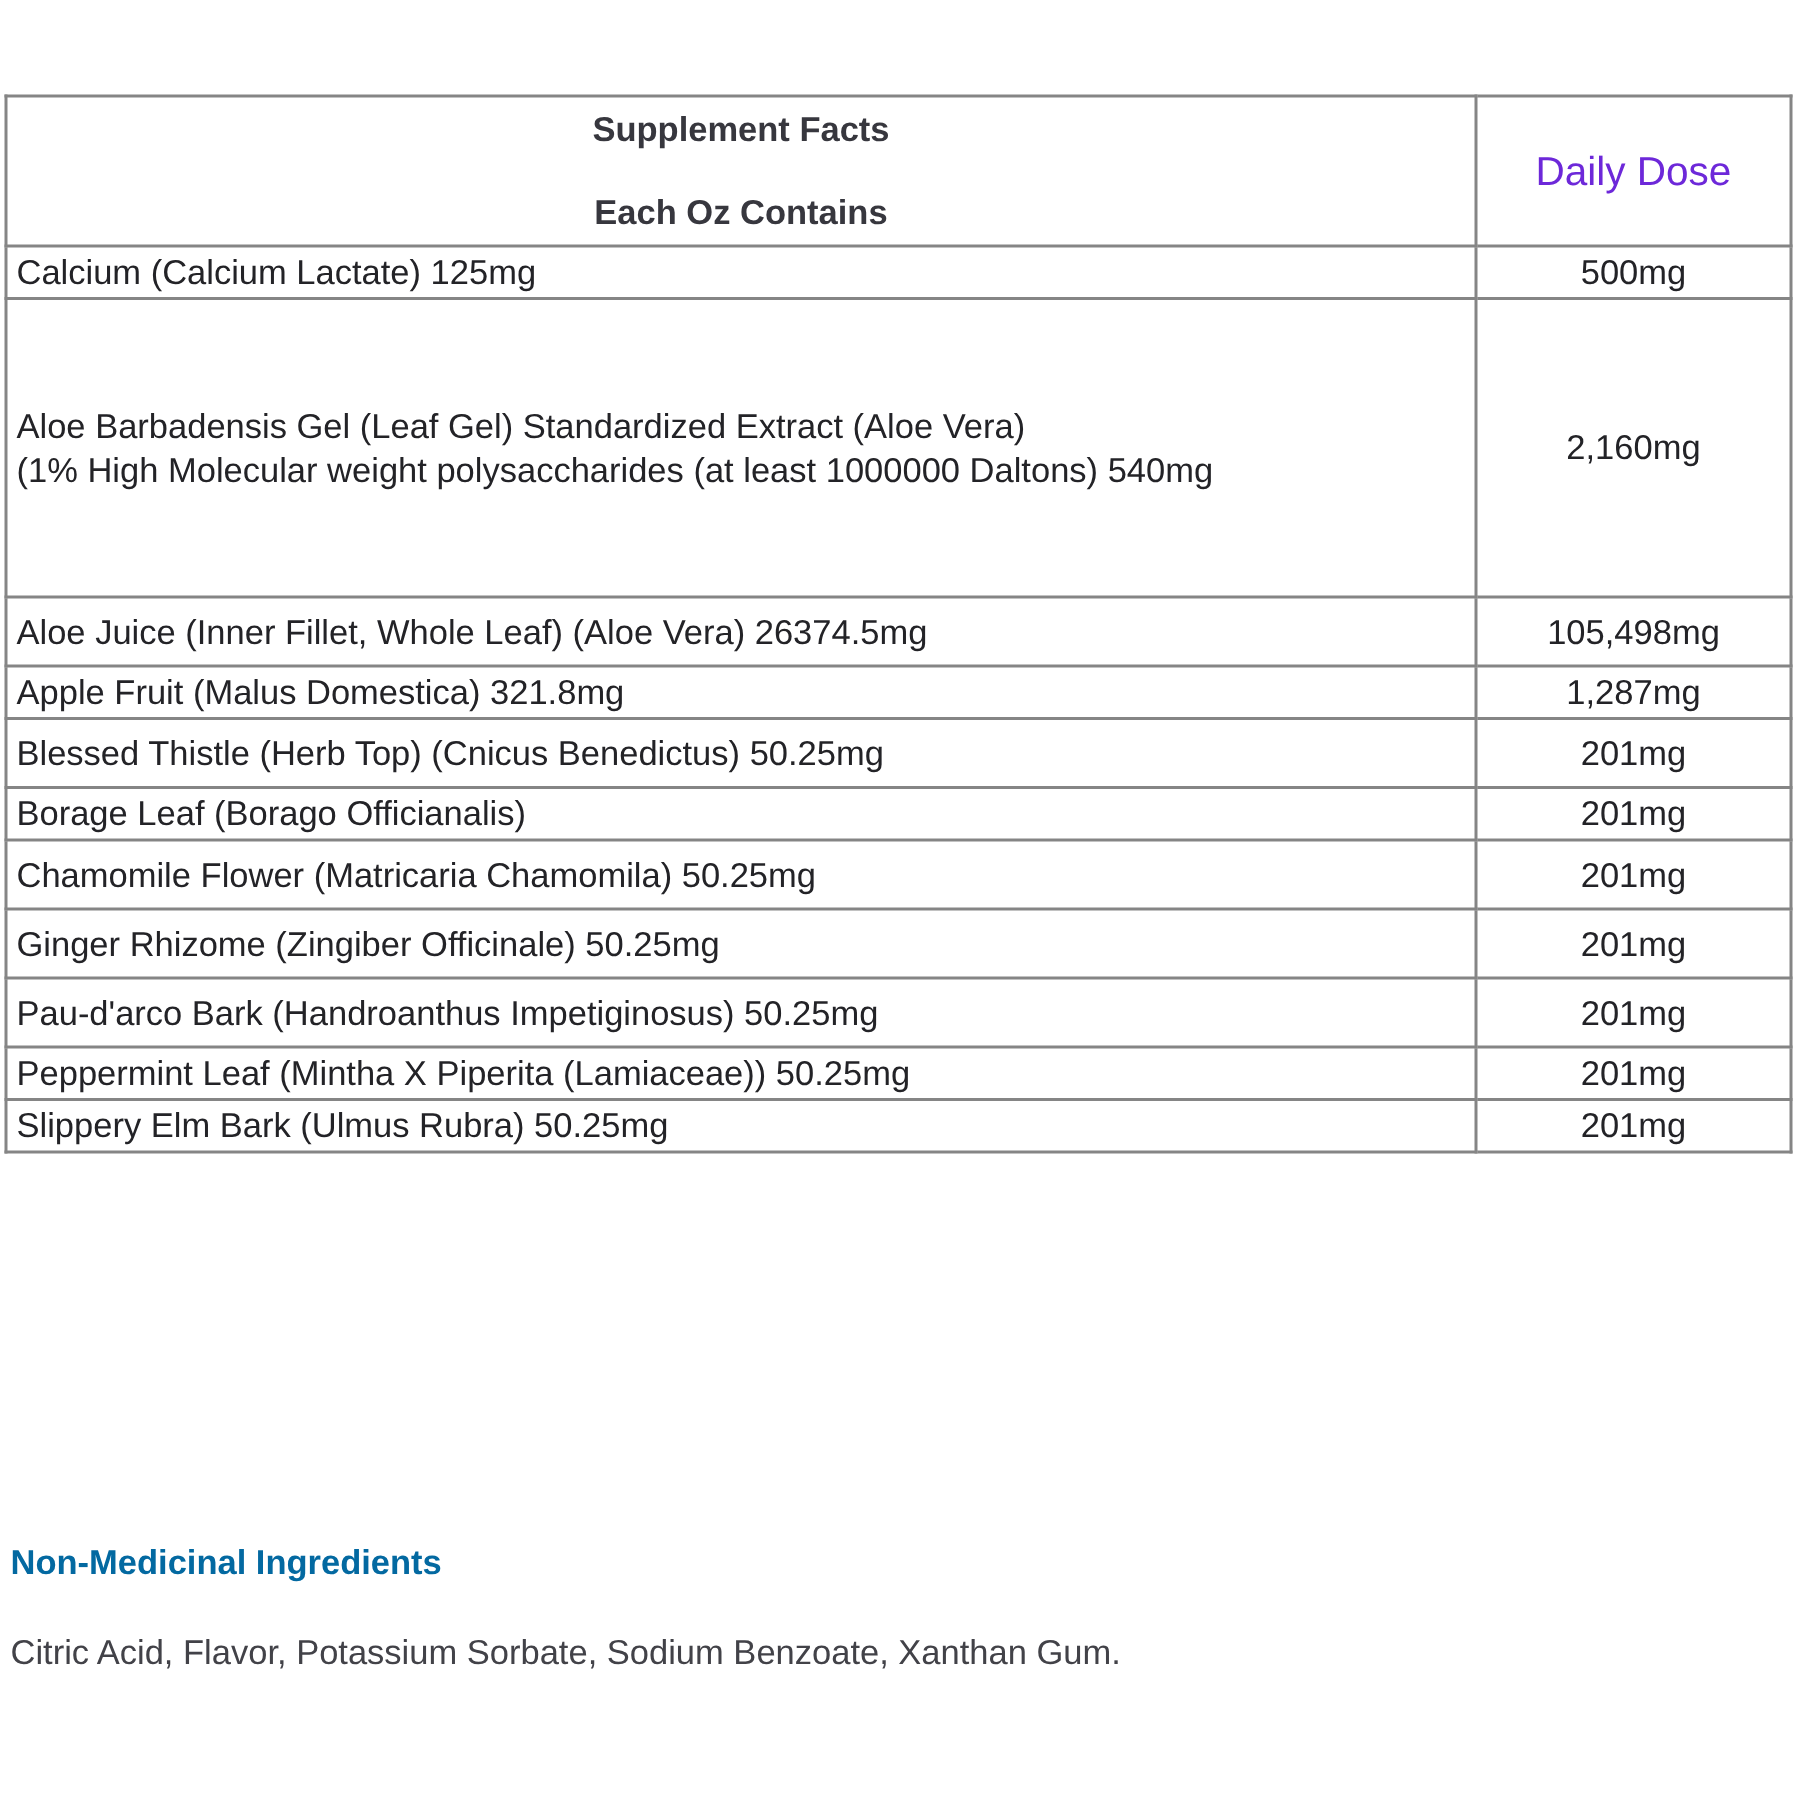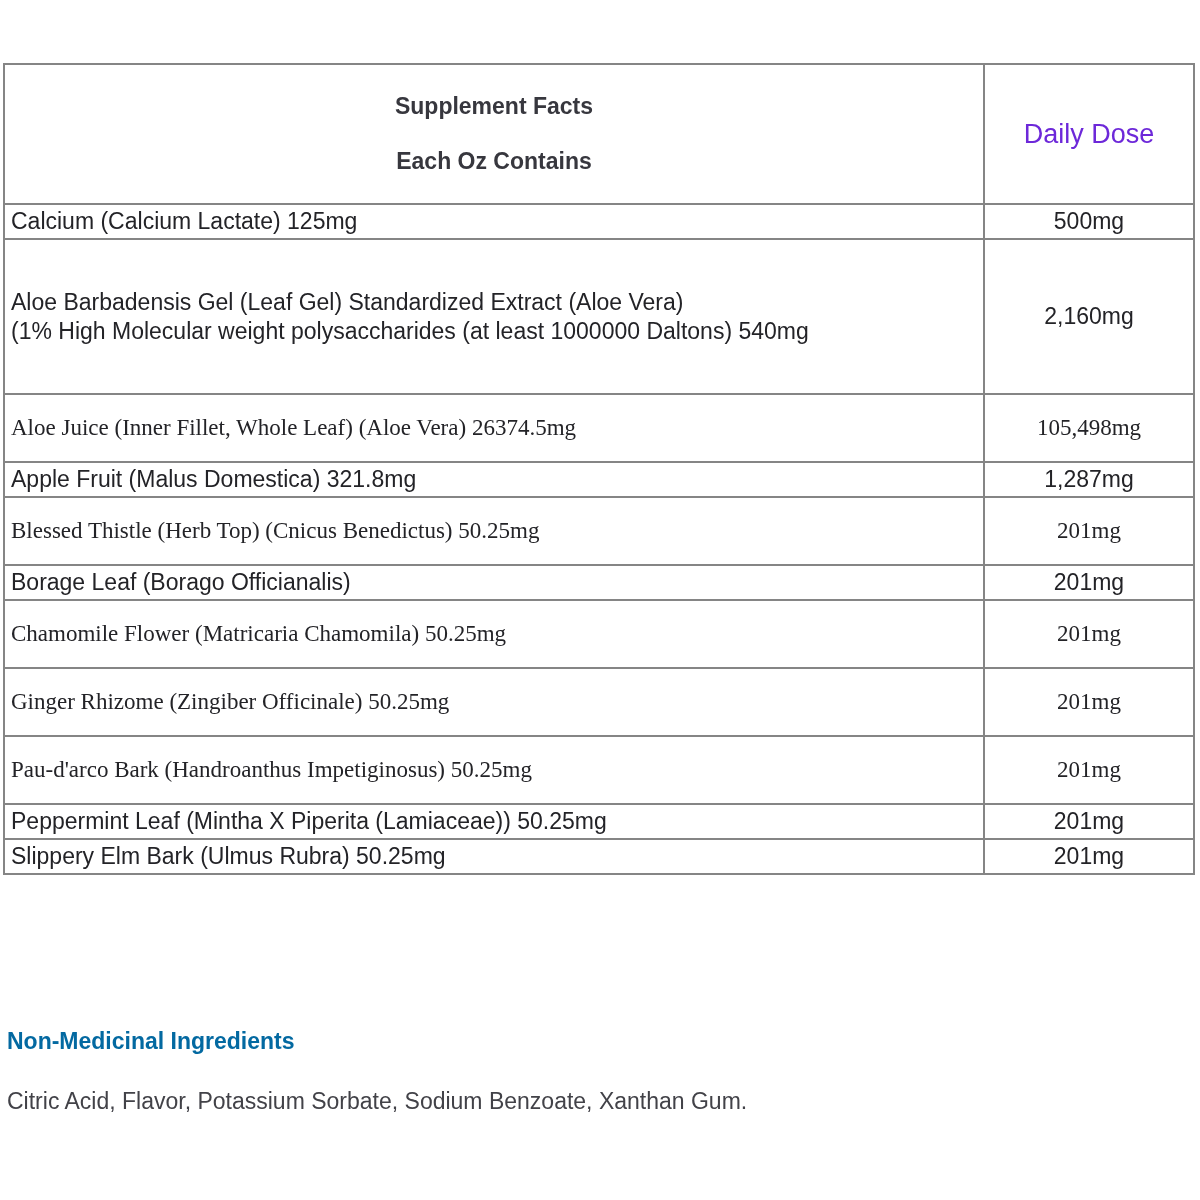--- a/index.html
+++ b/index.html
@@ -26,24 +26,24 @@
   }
   table.facts td, table.facts th {
     border: 2px solid #858585;
     padding: 0 6px;
     vertical-align: middle;
     font-weight: normal;
   }
   col.c-ing { width: 980px; }
   col.c-dose { width: 210px; }
 
-  tr.hdr { height: 140px; }
+  tr.hdr { height: 100px; }
   tr.h-s { height: 35px; }
-  tr.h-m { height: 68px; font-family: Liberation Serif, serif; }
-  tr.h-l { height: 155px; }
+  tr.h-m { height: 46px; }
+  tr.h-l { height: 199px; }
 
   .cell-ing { text-align: left; }
   .cell-dose { text-align: center; }
 
   .hdr-left { vertical-align: middle; }
   .hdr-title {
     font-weight: bold;
     color: #37373e;
     margin: 0 0 28px 0;
     font-size: 23px;

